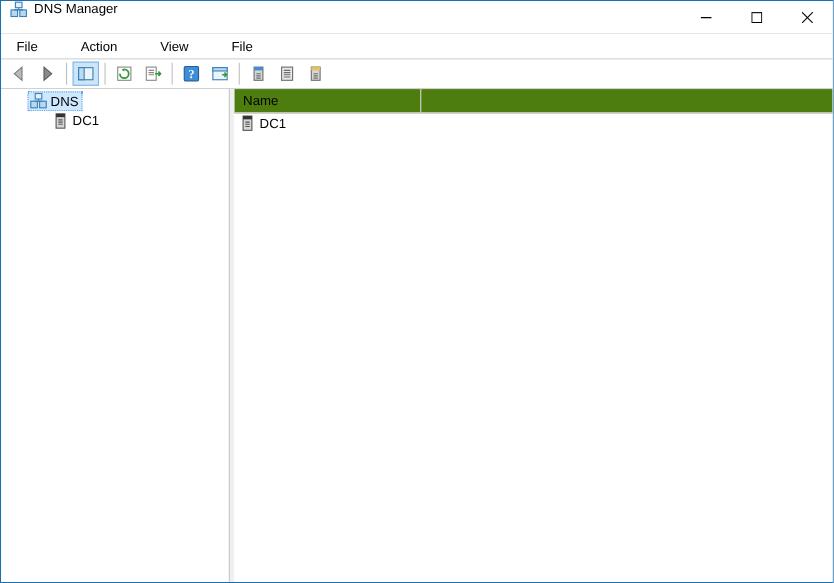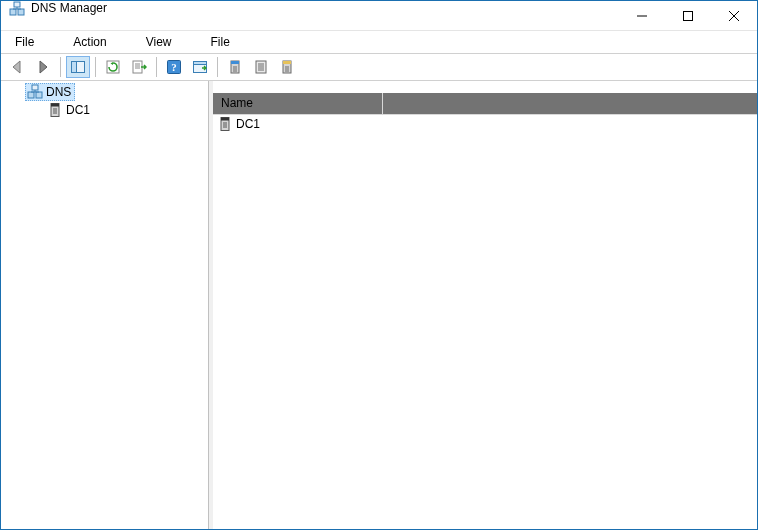--- a/index.html
+++ b/index.html
@@ -137,22 +137,21 @@
   }
   .tree-indent { display: inline-block; width: 16px; }
   .node-icon { width: 16px; height: 16px; display: inline-flex; align-items: center; justify-content: center; }
   .node-label { font-size: 12px; }
 
   
   .list-header {
     height: 22px;
     display: flex;
     border-bottom: 1px solid #d8d8d8;
-    background: #737373;
-    margin-top: 12px;
+    background: #4d7c0f;
   }
   .list-header .col {
     padding: 3px 8px;
     font-size: 12px;
     border-right: 1px solid #d8d8d8;
     cursor: default;
   }
   .list-body { flex: 1; }
   .list-row {
     display: flex;

